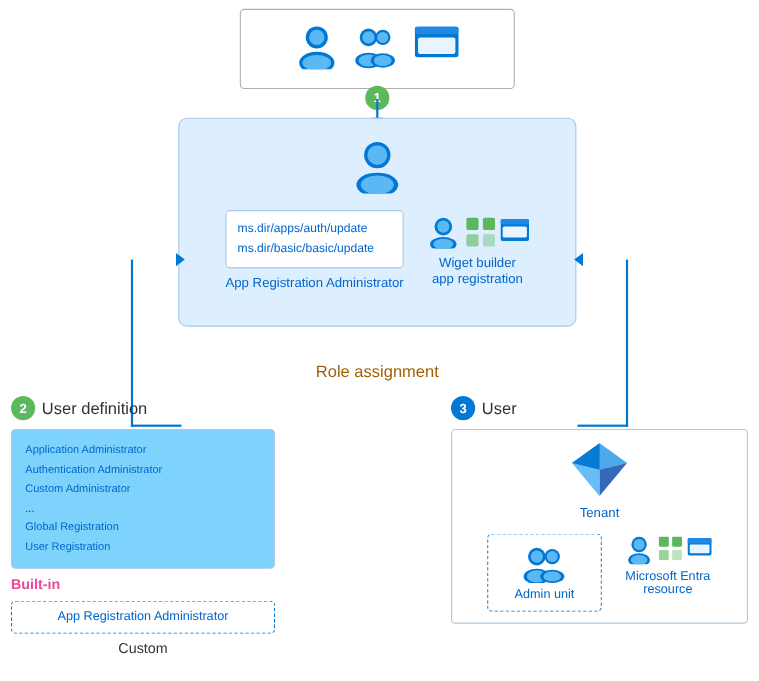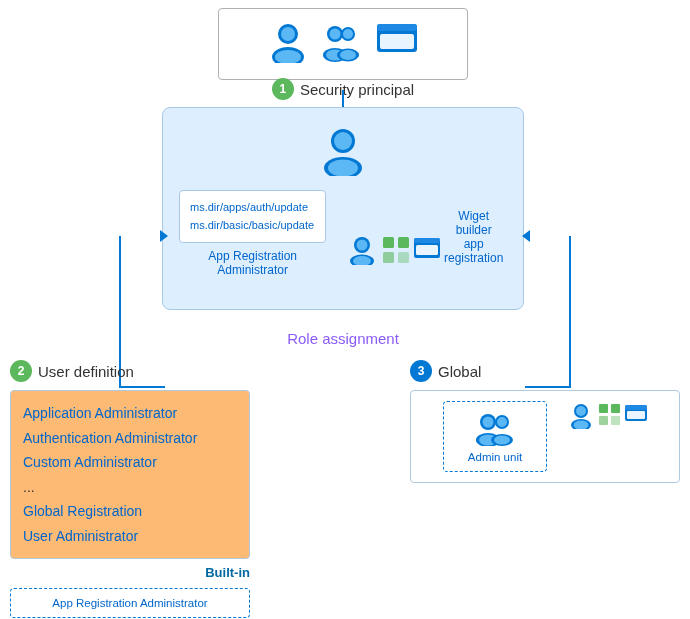--- a/index.html
+++ b/index.html
@@ -78,21 +78,21 @@
       align-items: center;
     }
 
     .role-assignment-label {
       position: absolute;
       top: 330px;
       left: 162px;
       width: 362px;
       text-align: center;
       font-size: 15px;
-      color: #8b5cf6;
+      color: #a16207;
     }
 
     
     .arrow-down-top {
       position: absolute;
       top: 90px;
       left: 342px;
       width: 2px;
       height: 18px;
       background: #0078d4;
@@ -133,22 +133,22 @@
 
     .app-reg-label {
       font-size: 12px;
       color: #0066cc;
       text-align: center;
       margin-top: 6px;
     }
 
     .widget-builder {
       display: flex;
-      flex-direction: row;
-      align-items: flex-end;
+      flex-direction: column;
+      align-items: center;
     }
     .widget-builder-label {
       font-size: 12px;
       color: #0066cc;
       text-align: center;
       margin-top: 6px;
       max-width: 90px;
     }
 
     
@@ -162,39 +162,39 @@
     .role-def-title {
       display: flex;
       align-items: center;
       gap: 6px;
       font-size: 15px;
       color: #333;
       margin-bottom: 8px;
     }
 
     .role-def-inner-box {
-      background: #fdba74;
+      background: #7dd3fc;
       border: 1px solid #b0c8e0;
       border-radius: 4px;
       padding: 10px 12px;
-      font-size: 14px;
+      font-size: 10px;
       color: #0066cc;
       line-height: 1.75;
       margin-bottom: 6px;
     }
 
     .role-def-inner-box .dots {
       color: #333;
     }
 
     .built-in-label {
-      text-align: right;
+      text-align: left;
       font-weight: bold;
       font-size: 13px;
-      color: #0369a1;
+      color: #ec4899;
       margin: 4px 0 8px 0;
     }
 
     .custom-box {
       background: #fff;
       border: 1.5px dashed #0078d4;
       border-radius: 4px;
       padding: 8px 10px;
       font-size: 11.5px;
       color: #0066cc;
@@ -305,21 +305,20 @@
       <svg width="40" height="36" viewBox="0 0 40 36" fill="none">
         <rect x="0" y="0" width="40" height="28" rx="3" fill="#0078d4"></rect>
         <rect x="0" y="0" width="40" height="7" rx="3" fill="#1e88e5"></rect>
         <rect x="3" y="10" width="34" height="15" rx="2" fill="#e8f4ff"></rect>
       </svg>
     </span>
   </div>
 
   <div class="security-principal-label">
     <span class="circle-badge badge-green">1</span>
-    <span>Security principal</span>
   </div>
 
   <div class="arrow-down-top"></div>
 
   <div class="role-assignment-box">
 
     <div class="person-icon-large">
       <svg width="46" height="50" viewBox="0 0 46 50" fill="none">
         <circle cx="23" cy="15" r="12" fill="#0078d4"></circle>
         <circle cx="23" cy="15" r="9" fill="#5bb8f5"></circle>
@@ -381,36 +380,48 @@
     <div class="role-def-title">
       <span class="circle-badge badge-green">2</span>
       <span>User definition</span>
     </div>
     <div class="role-def-inner-box">
       <div>Application Administrator</div>
       <div>Authentication Administrator</div>
       <div>Custom Administrator</div>
       <div class="dots">...</div>
       <div>Global Registration</div>
-      <div>User Administrator</div>
+      <div>User Registration</div>
     </div>
     <div class="built-in-label">Built-in</div>
     <div class="custom-box">
       <span>App Registration Administrator</span>
     </div>
     <div class="custom-label">Custom</div>
   </div>
 
   <div class="scope-section">
     <div class="scope-title">
       <span class="circle-badge badge-blue">3</span>
-      <span>Global</span>
+      <span>User</span>
     </div>
     <div class="scope-inner-box">
 
+      <div style="display:flex;flex-direction:column;align-items:center;margin-bottom:12px;">
+
+        <svg width="54" height="52" viewBox="0 0 54 52" fill="none">
+          <polygon points="27,2 52,20 27,50 2,20" fill="#0078d4" opacity="0.15"></polygon>
+          <polygon points="27,2 52,20 27,26 2,20" fill="#0078d4" opacity="0.7"></polygon>
+          <polygon points="27,26 52,20 27,50" fill="#0a47a9" opacity="0.8"></polygon>
+          <polygon points="27,26 2,20 27,50" fill="#5bb8f5" opacity="0.9"></polygon>
+          <polygon points="27,2 52,20 27,26" fill="#5bb8f5" opacity="0.5"></polygon>
+          <polygon points="27,2 2,20 27,26" fill="#0078d4" opacity="0.9"></polygon>
+        </svg>
+        <div class="tenant-label">Tenant</div>
+      </div>
 
       <div class="scope-row">
         <div class="scope-item admin-unit-box">
           <svg width="40" height="36" viewBox="0 0 40 36" fill="none">
             <circle cx="13" cy="12" r="8" fill="#0078d4"></circle>
             <circle cx="13" cy="12" r="5.5" fill="#5bb8f5"></circle>
             <ellipse cx="13" cy="30" rx="12" ry="7" fill="#0078d4"></ellipse>
             <ellipse cx="13" cy="30" rx="9" ry="5.5" fill="#5bb8f5"></ellipse>
             <circle cx="27" cy="12" r="7" fill="#0078d4"></circle>
             <circle cx="27" cy="12" r="5" fill="#5bb8f5"></circle>
@@ -432,18 +443,19 @@
               <rect x="13" y="1" width="9" height="9" rx="1" fill="#5cb85c"></rect>
               <rect x="1" y="13" width="9" height="9" rx="1" fill="#5cb85c" opacity="0.6"></rect>
               <rect x="13" y="13" width="9" height="9" rx="1" fill="#5cb85c" opacity="0.4"></rect>
             </svg>
             <svg width="22" height="20" viewBox="0 0 22 20" fill="none">
               <rect x="0" y="0" width="22" height="16" rx="2" fill="#0078d4"></rect>
               <rect x="0" y="0" width="22" height="5" rx="2" fill="#1e88e5"></rect>
               <rect x="2" y="6" width="18" height="8" rx="1" fill="#e8f4ff"></rect>
             </svg>
           </div>
+          <div class="scope-item-label">Microsoft Entra<br>resource</div>
         </div>
       </div>
     </div>
   </div>
 
 </div>
 
 </body></html>

